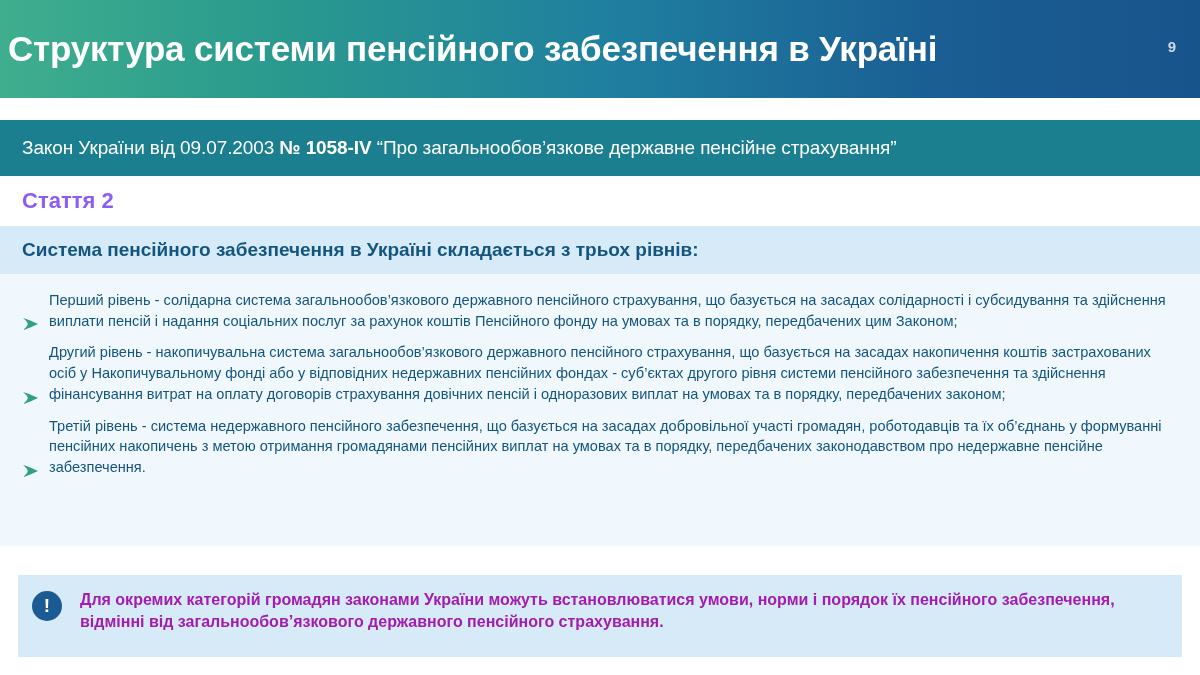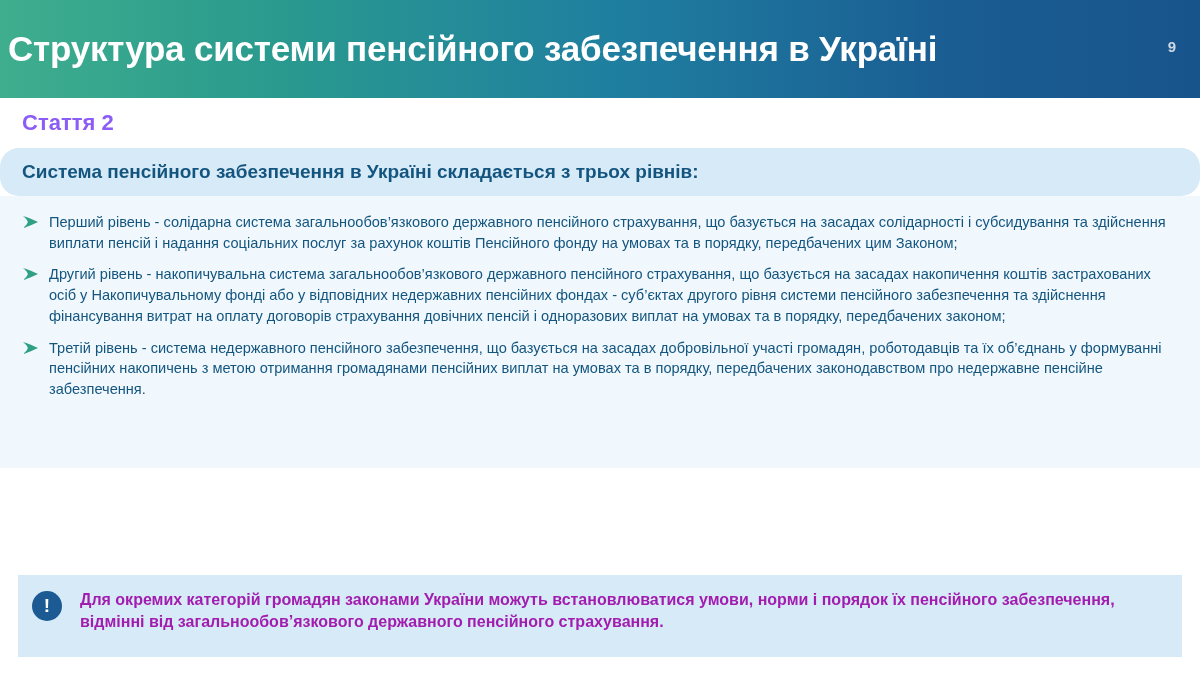--- a/index.html
+++ b/index.html
@@ -70,37 +70,37 @@
     font-size: 22px;
     font-weight: bold;
     margin-left: 22px;
   }
   
   .subtitle-band {
     height: 48px;
     background: #d6eaf7;
     display: flex;
     align-items: center;
-    border-radius: 19px;
   }
   .subtitle-text {
     color: #14557f;
     font-size: 19px;
     font-weight: bold;
     margin-left: 22px;
   }
   
   .body-area {
     background: #f0f8fd;
     padding: 16px 24px 10px 22px;
     height: 272px;
   }
   .bullet {
     display: flex;
     margin-bottom: 11px;
+    align-items: flex-end;
   }
   .bullet-icon {
     flex: 0 0 auto;
     width: 18px;
     margin-right: 9px;
     padding-top: 3px;
     color: #2f9f86;
     line-height: 1;
   }
   .bullet-icon svg { display: block; }
@@ -147,20 +147,23 @@
 </head>
 <body>
 
 <div class="slide">
 
   <div class="header">
     <div class="header-title">Структура системи пенсійного забезпечення в Україні</div>
     <div class="slide-number">9</div>
   </div>
 
+  <div class="law-bar">
+    <div class="law-bar-text"><span>Закон України від 09.07.2003 </span><b>№ 1058-IV</b><span> “Про загальнообов’язкове державне пенсійне страхування”</span></div>
+  </div>
 
   <div class="article-row">
     <div class="article-label">Стаття 2</div>
   </div>
 
   <div class="subtitle-band">
     <div class="subtitle-text">Система пенсійного забезпечення в Україні складається з трьох  рівнів:</div>
   </div>
 
   <div class="body-area">

